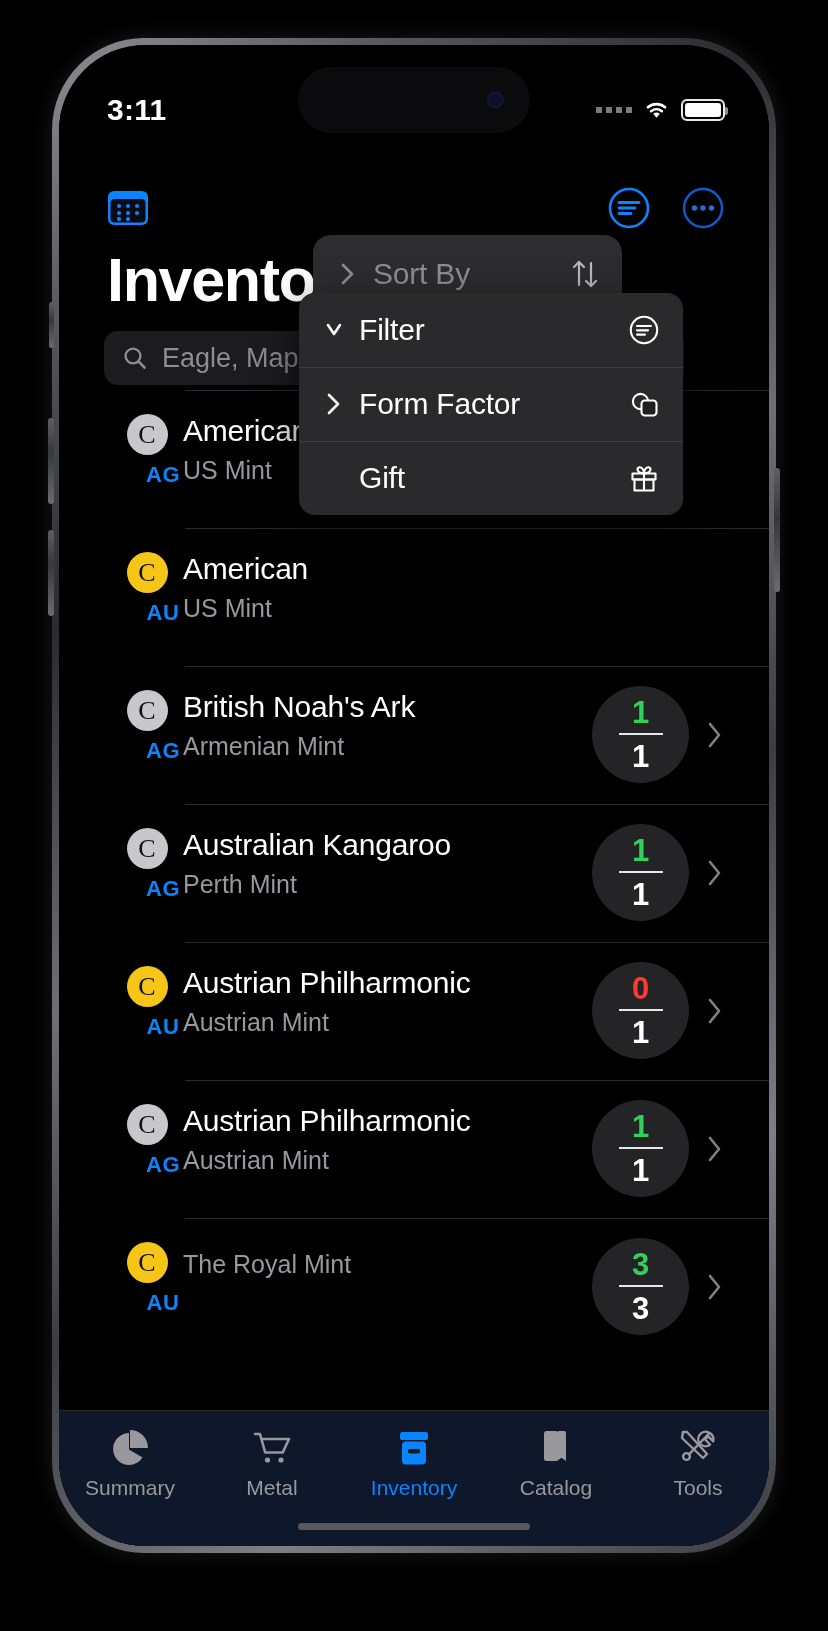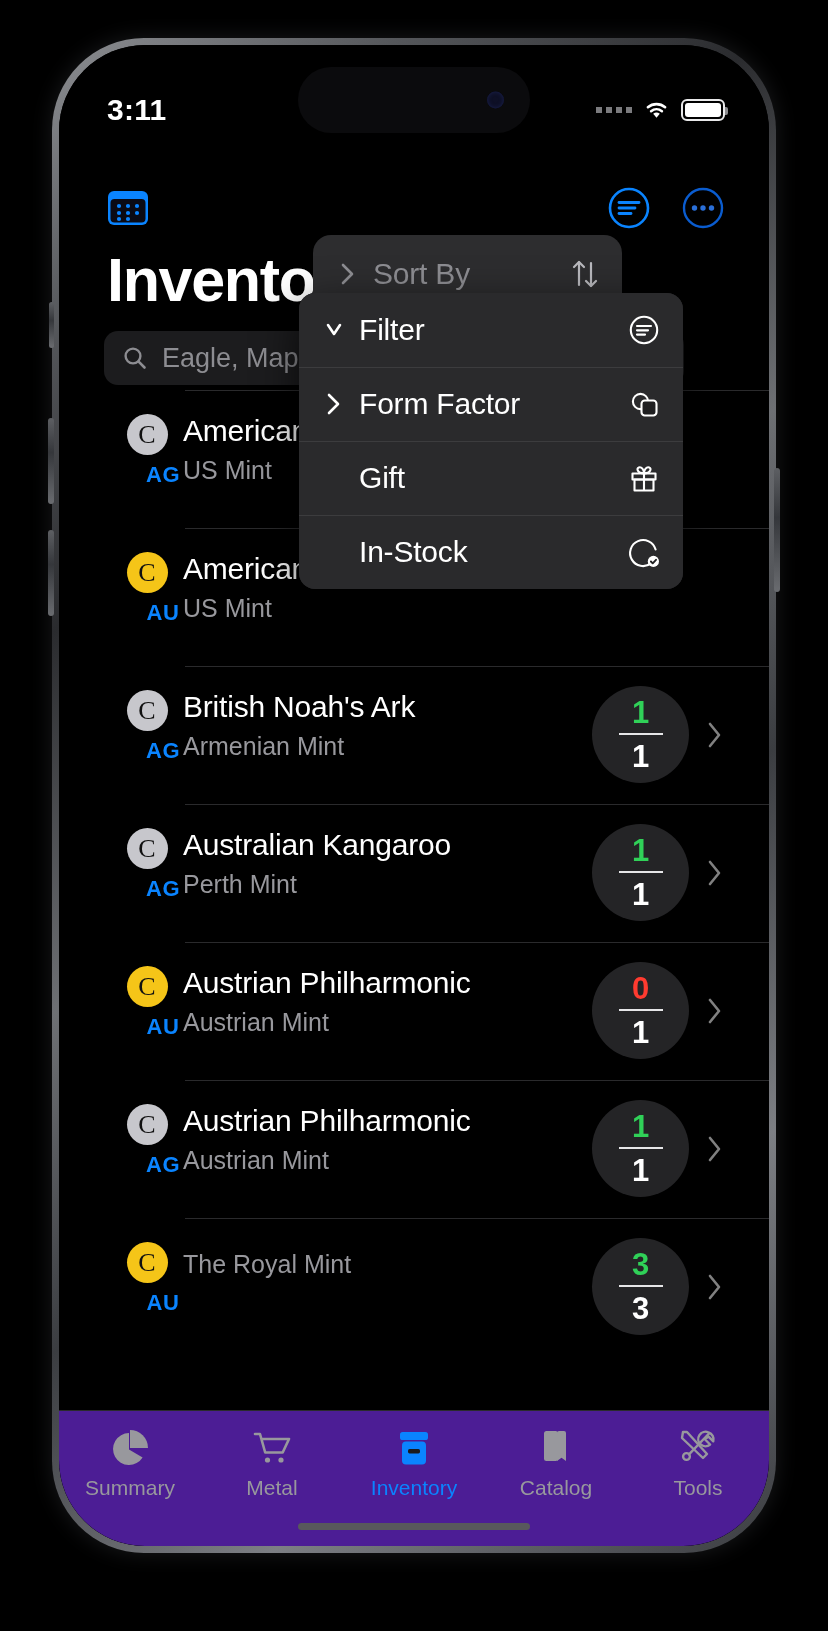--- a/index.html
+++ b/index.html
@@ -223,21 +223,21 @@
   .menu-label {
     flex: 1; font-size: 30px; color: #fff; letter-spacing: -.2px;
   }
   .menu-lead { width: 22px; display: flex; align-items: center; justify-content: center; }
   .menu-lead.spacer { }
   .menu-ico { width: 34px; height: 34px; display: block; }
 
   
   #tab-bar {
     position: absolute; left: 0; right: 0; bottom: 0; height: 136px;
-    background: #4c1d95;
+    background: #0f172a;
     border-top: 1px solid #2a2a2c;
     display: flex; align-items: flex-start;
     padding-top: 16px;
   }
   .tab {
     flex: 1; display: flex; flex-direction: column;
     align-items: center; gap: 7px;
   }
   .tab-ico { width: 42px; height: 42px; display: block; }
   .tab-label { font-size: 21px; color: #98989d; }
@@ -507,29 +507,20 @@
             <svg class="menu-ico" viewBox="0 0 34 34">
               <g fill="none" stroke="#fff" stroke-width="2.1" stroke-linejoin="round">
                 <rect x="5.5" y="12.5" width="23" height="6"></rect>
                 <rect x="7.5" y="18.5" width="19" height="11"></rect>
                 <line x1="17" y1="12.5" x2="17" y2="29.5"></line>
                 <path d="M17 12.5 C17 8.5 14.5 5.5 11.8 6.4 C9.4 7.2 9.8 12 17 12.5 z"></path>
                 <path d="M17 12.5 C17 8.5 19.5 5.5 22.2 6.4 C24.6 7.2 24.2 12 17 12.5 z"></path>
               </g>
             </svg>
           </div>
-          <div class="menu-item">
-            <span class="menu-lead spacer"></span>
-            <span class="menu-label">In-Stock</span>
-            <svg class="menu-ico" viewBox="0 0 34 34">
-              <path d="M28.6 14.5 A13 13 0 1 0 24 28.4" fill="none" stroke="#fff" stroke-width="2.1" stroke-linecap="round"></path>
-              <circle cx="26.4" cy="26.4" r="5.6" fill="#fff"></circle>
-              <polyline points="23.9,26.5 25.7,28.3 29,24.8" fill="none" stroke="#1f1f21" stroke-width="1.9" stroke-linecap="round" stroke-linejoin="round"></polyline>
-            </svg>
-          </div>
         </div>
 
     <div id="tab-bar">
           <div class="tab">
             <svg class="tab-ico" viewBox="0 0 42 42">
               <path d="M21 21 L21 3 A18 18 0 0 1 39 21 Z" fill="#98989d"></path>
               <path d="M20 22.6 L33.6 30.5 A16 16 0 1 1 20 6 Z" fill="#98989d"></path>
             </svg>
             <span class="tab-label">Summary</span>
           </div>

